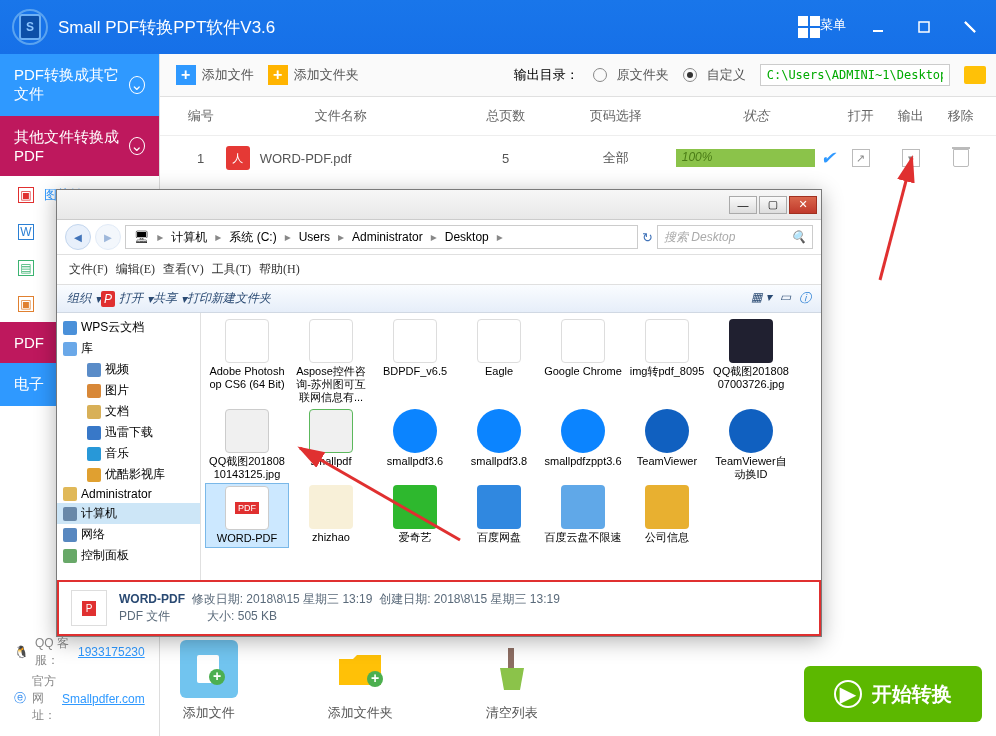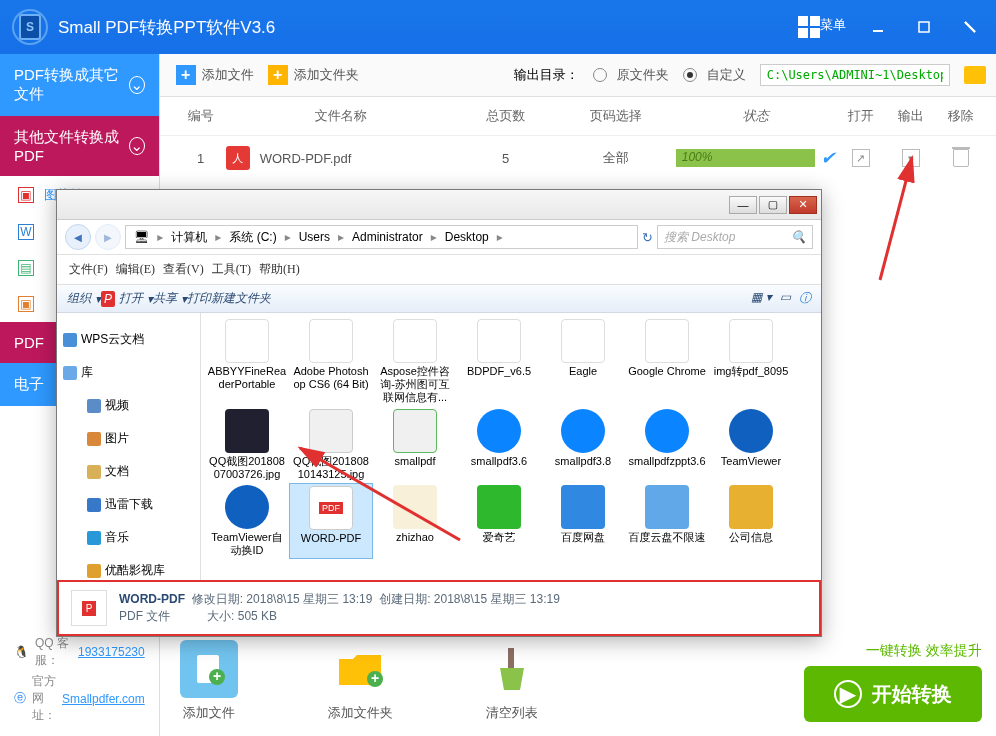--- a/index.html
+++ b/index.html
@@ -78,21 +78,21 @@
 
 .dialog-menu { padding: 4px 10px; border-bottom: 1px solid #e0e0e0; font-size: 12px; color: #333; display: flex; gap: 4px; font-family: Liberation Serif, serif; }
 .dialog-menu span { padding: 2px 2px; cursor: pointer; }
 
 .dialog-toolbar { background: linear-gradient(#fafcff,#e6eef9); padding: 5px 10px; border-bottom: 1px solid #d0d8e3; display: flex; gap: 0; font-size: 12px; color: #2a4a73; font-style: italic; }
 .dialog-toolbar .tb-item { display: flex; align-items: center; gap: 4px; cursor: pointer; }
 .dialog-toolbar .tb-right { margin-left: auto; display: flex; gap: 8px; }
 
 .dialog-body { flex: 1; display: flex; overflow: hidden; }
 .dlg-tree { width: 144px; border-right: 1px solid #e0e0e0; padding: 4px 0; font-size: 12px; overflow: hidden; }
-.tree-item { display: flex; align-items: center; gap: 4px; padding: 2px 4px 2px 18px; cursor: pointer; margin-top: 12px; }
+.tree-item { display: flex; align-items: center; gap: 4px; padding: 2px 4px 2px 18px; cursor: pointer; }
 .tree-item.root { padding-left: 6px; }
 .tree-item.selected { background: #cde6f7; }
 .tree-item.indent2 { padding-left: 30px; }
 .tree-icon { width: 14px; height: 14px; border-radius: 2px; }
 
 .dlg-files { flex: 1; display: flex; flex-wrap: wrap; align-content: flex-start; padding: 4px; overflow: hidden; font-size: 11px; }
 .file-item { width: 84px; display: flex; flex-direction: column; align-items: center; text-align: center; padding: 2px; cursor: pointer; word-break: break-all; line-height: 1.2; }
 .file-item.selected { background: #cce8ff; border: 1px solid #7ab8e8; }
 .file-icon { width: 44px; height: 44px; margin-bottom: 2px; border-radius: 4px; display: flex; align-items: center; justify-content: center; font-size: 10px; }
 
@@ -267,21 +267,20 @@
       <div class="big-action">
         <div class="big-icon">
             <svg width="44" height="50">
               <rect x="18" y="4" width="6" height="20" fill="#8d6e63"></rect>
               <path d="M10 24 L34 24 L30 46 L14 46 Z" fill="#8bc34a"></path>
             </svg>
           </div>
         <span>清空列表</span>
       </div>
       <div style="margin-left:auto">
-        <div class="tagline">一键转换  效率提升</div>
         <div class="start-btn">
           <div class="play-circle">▶</div>
           <span>开始转换</span>
         </div>
       </div>
     </div>
   </div>
 </div>
 
 <div class="dialog">
@@ -381,24 +380,20 @@
           <span>网络</span>
         </div>
         <div class="tree-item root">
           <span class="tree-icon" style="background:#68a868"></span>
           <span>控制面板</span>
         </div>
       </div>
     <div class="dlg-files" id="files">
         <div class="file-item">
           <div class="file-icon" style="background:#fff;border:1px solid #ddd;"></div>
-          <div>ABBYYFineReaderPortable</div>
-        </div>
-        <div class="file-item">
-          <div class="file-icon" style="background:#fff;border:1px solid #ddd;"></div>
           <div>Adobe Photoshop CS6 (64 Bit)</div>
         </div>
         <div class="file-item">
           <div class="file-icon" style="background:#fff;border:1px solid #ddd;"></div>
           <div>Aspose控件咨询-苏州图可互联网信息有...</div>
         </div>
         <div class="file-item">
           <div class="file-icon" style="background:#fff;border:1px solid #ddd;"></div>
           <div>BDPDF_v6.5</div>
         </div>

